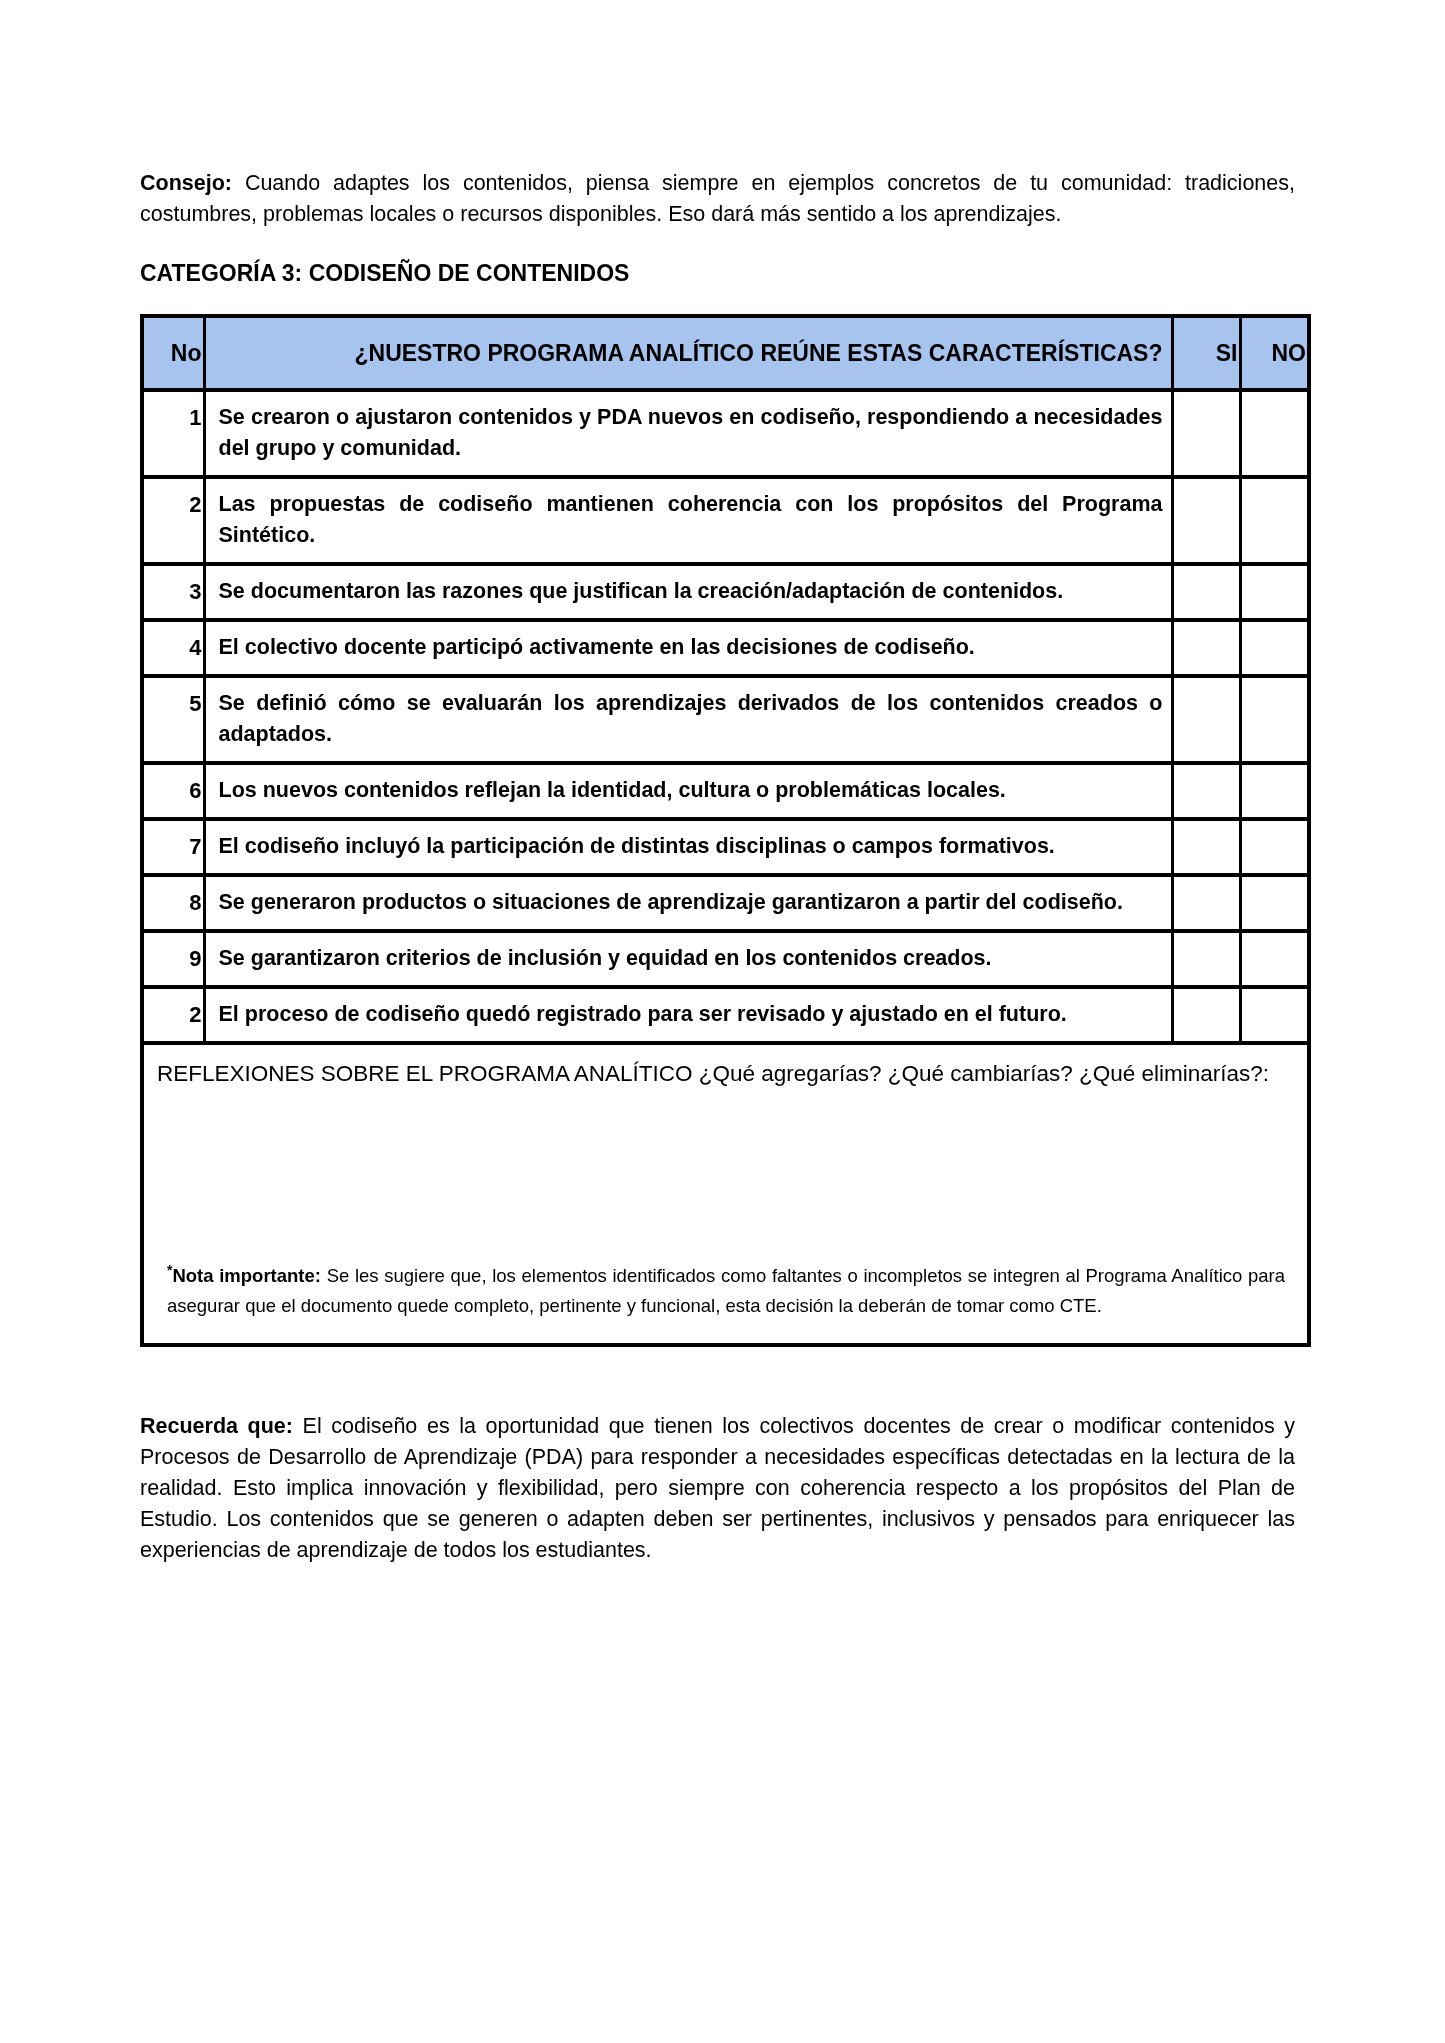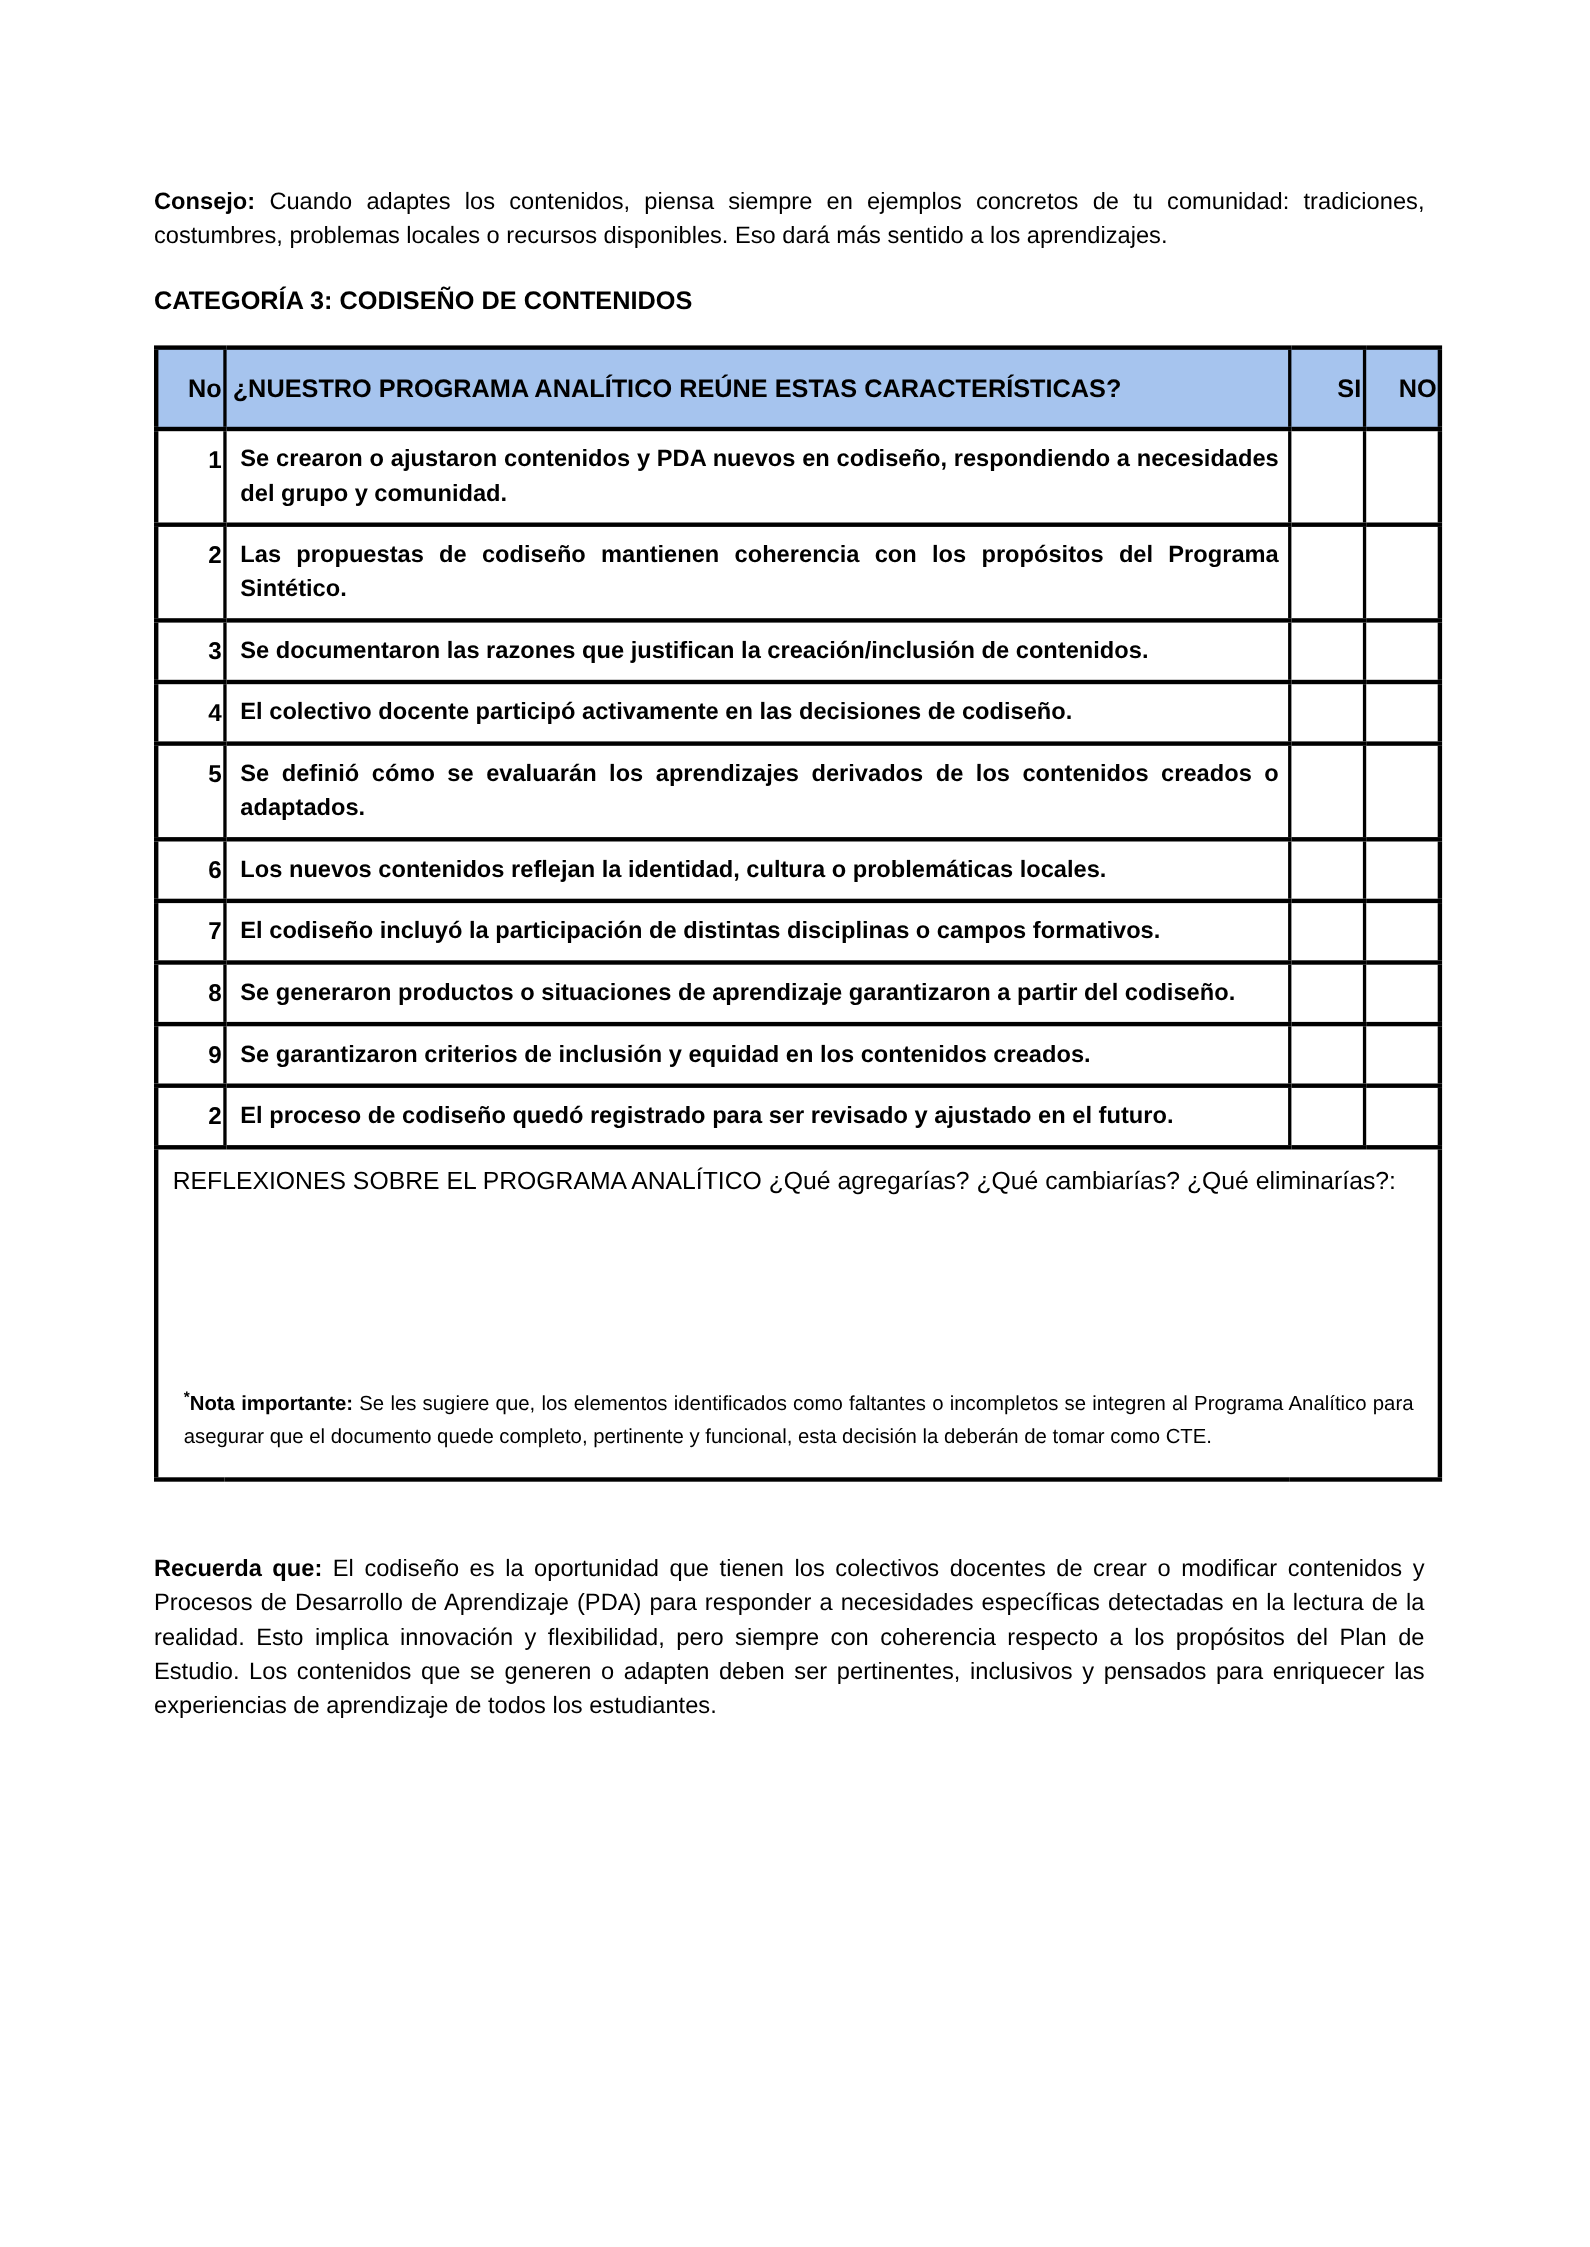--- a/index.html
+++ b/index.html
@@ -47,21 +47,21 @@
   col.c-si  { width: 68px; }
   col.c-no2 { width: 69px; }
   thead th {
     height: 74px;
     vertical-align: middle;
     font-size: 23px;
     font-weight: bold;
   }
   th.center, td.num { text-align: right; }
   th.q-head {
-    text-align: left;
+    text-align: right;
     padding-left: 6px;
     padding-right: 8px;
   }
   td.num {
     vertical-align: top;
     font-weight: bold;
     font-size: 22px;
     padding-top: 10px;
     line-height: 31px;
   }
@@ -135,21 +135,21 @@
         <td class="answer"></td>
       </tr>
       <tr>
         <td class="num">2</td>
         <td class="q">Las propuestas de codiseño mantienen coherencia con los propósitos del Programa Sintético.</td>
         <td class="answer"></td>
         <td class="answer"></td>
       </tr>
       <tr>
         <td class="num">3</td>
-        <td class="q">Se documentaron las razones que justifican la creación/inclusión de contenidos.</td>
+        <td class="q">Se documentaron las razones que justifican la creación/adaptación de contenidos.</td>
         <td class="answer"></td>
         <td class="answer"></td>
       </tr>
       <tr>
         <td class="num">4</td>
         <td class="q">El colectivo docente participó activamente en las decisiones de codiseño.</td>
         <td class="answer"></td>
         <td class="answer"></td>
       </tr>
       <tr>

